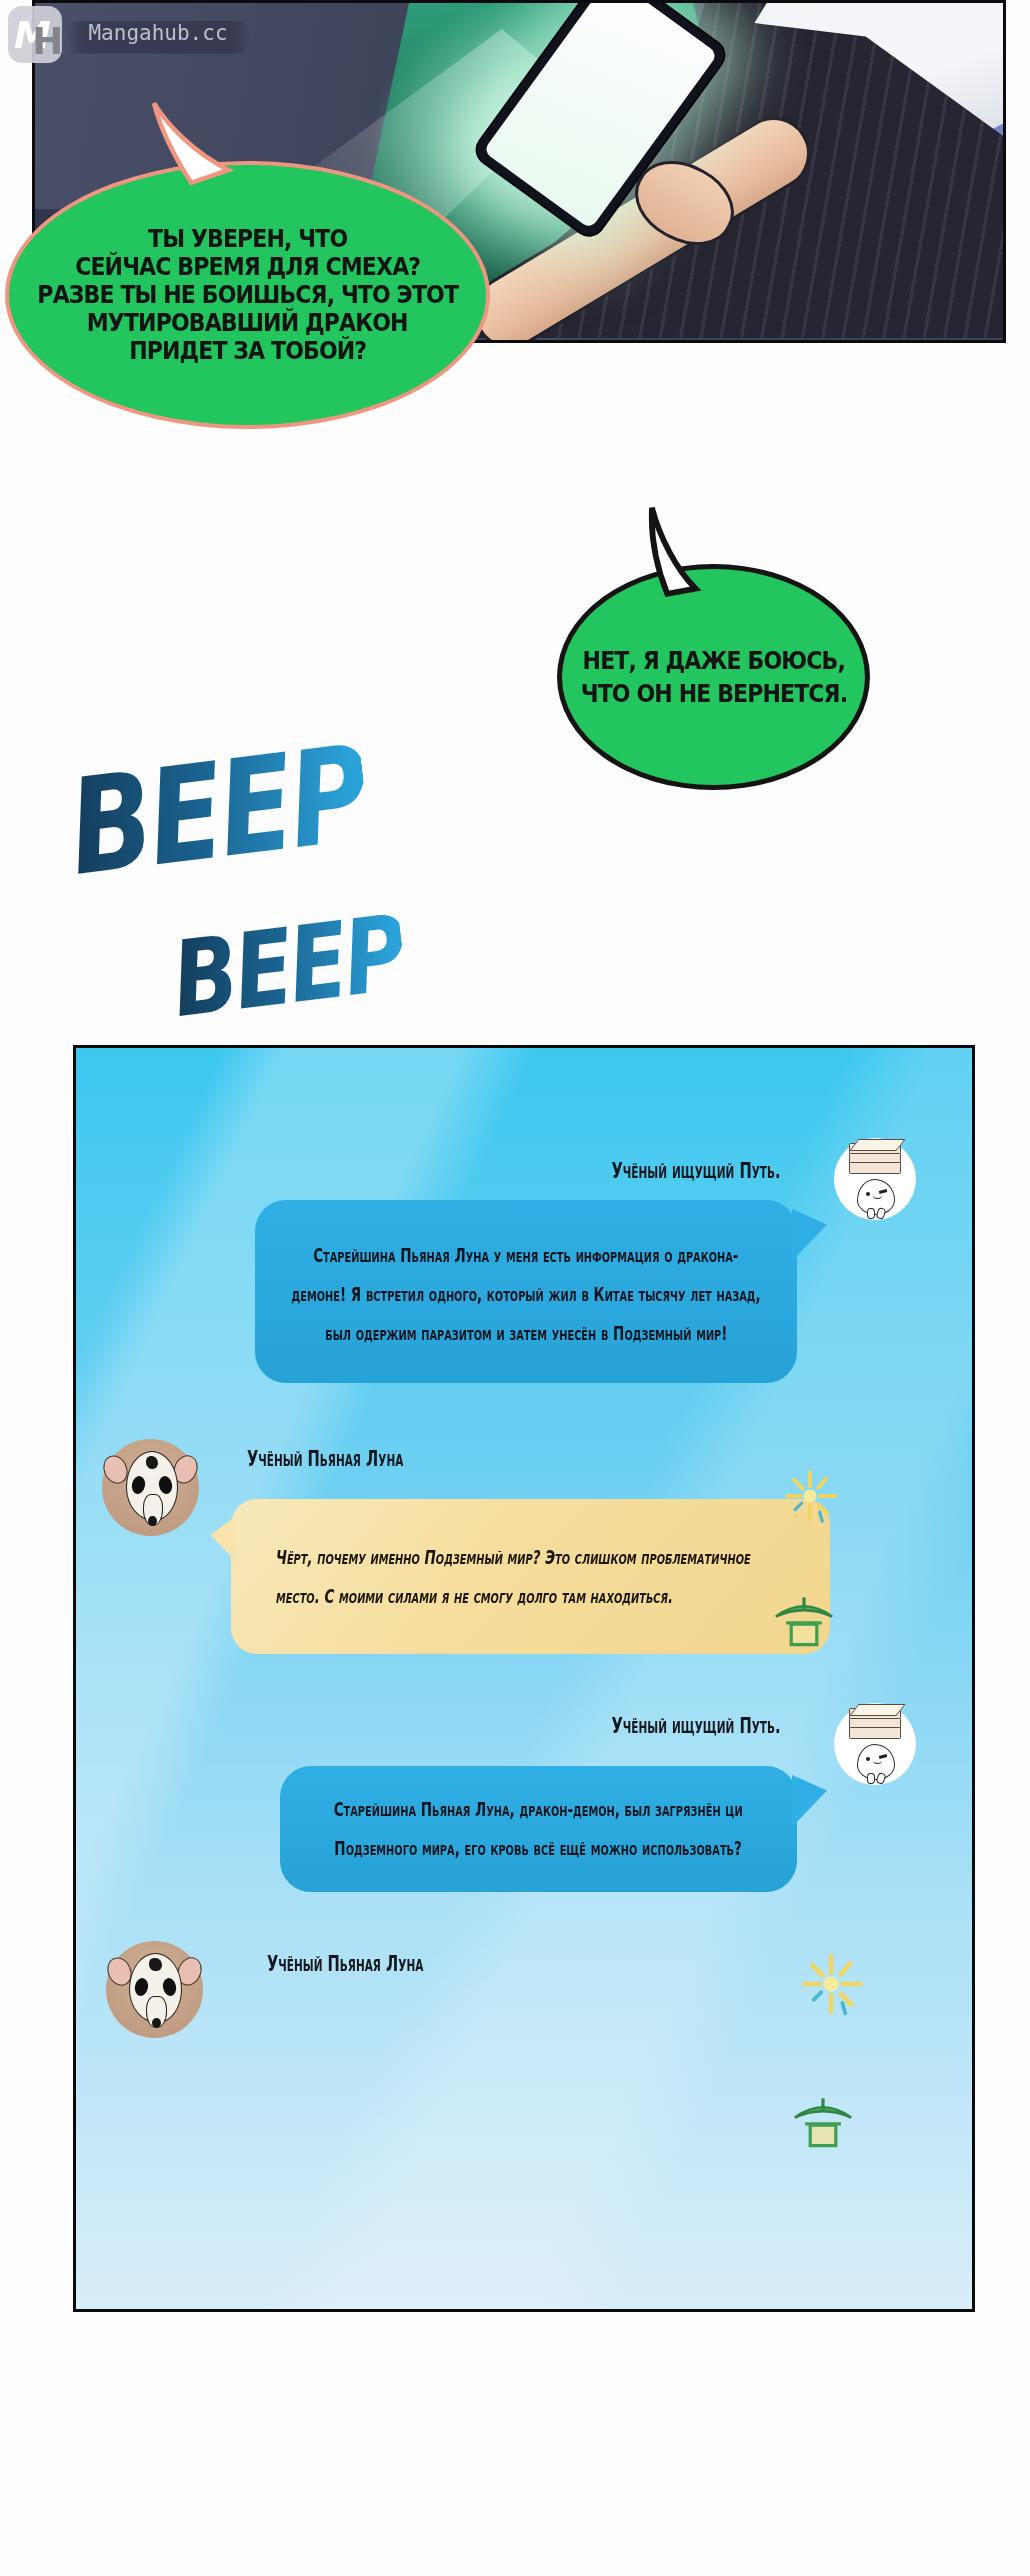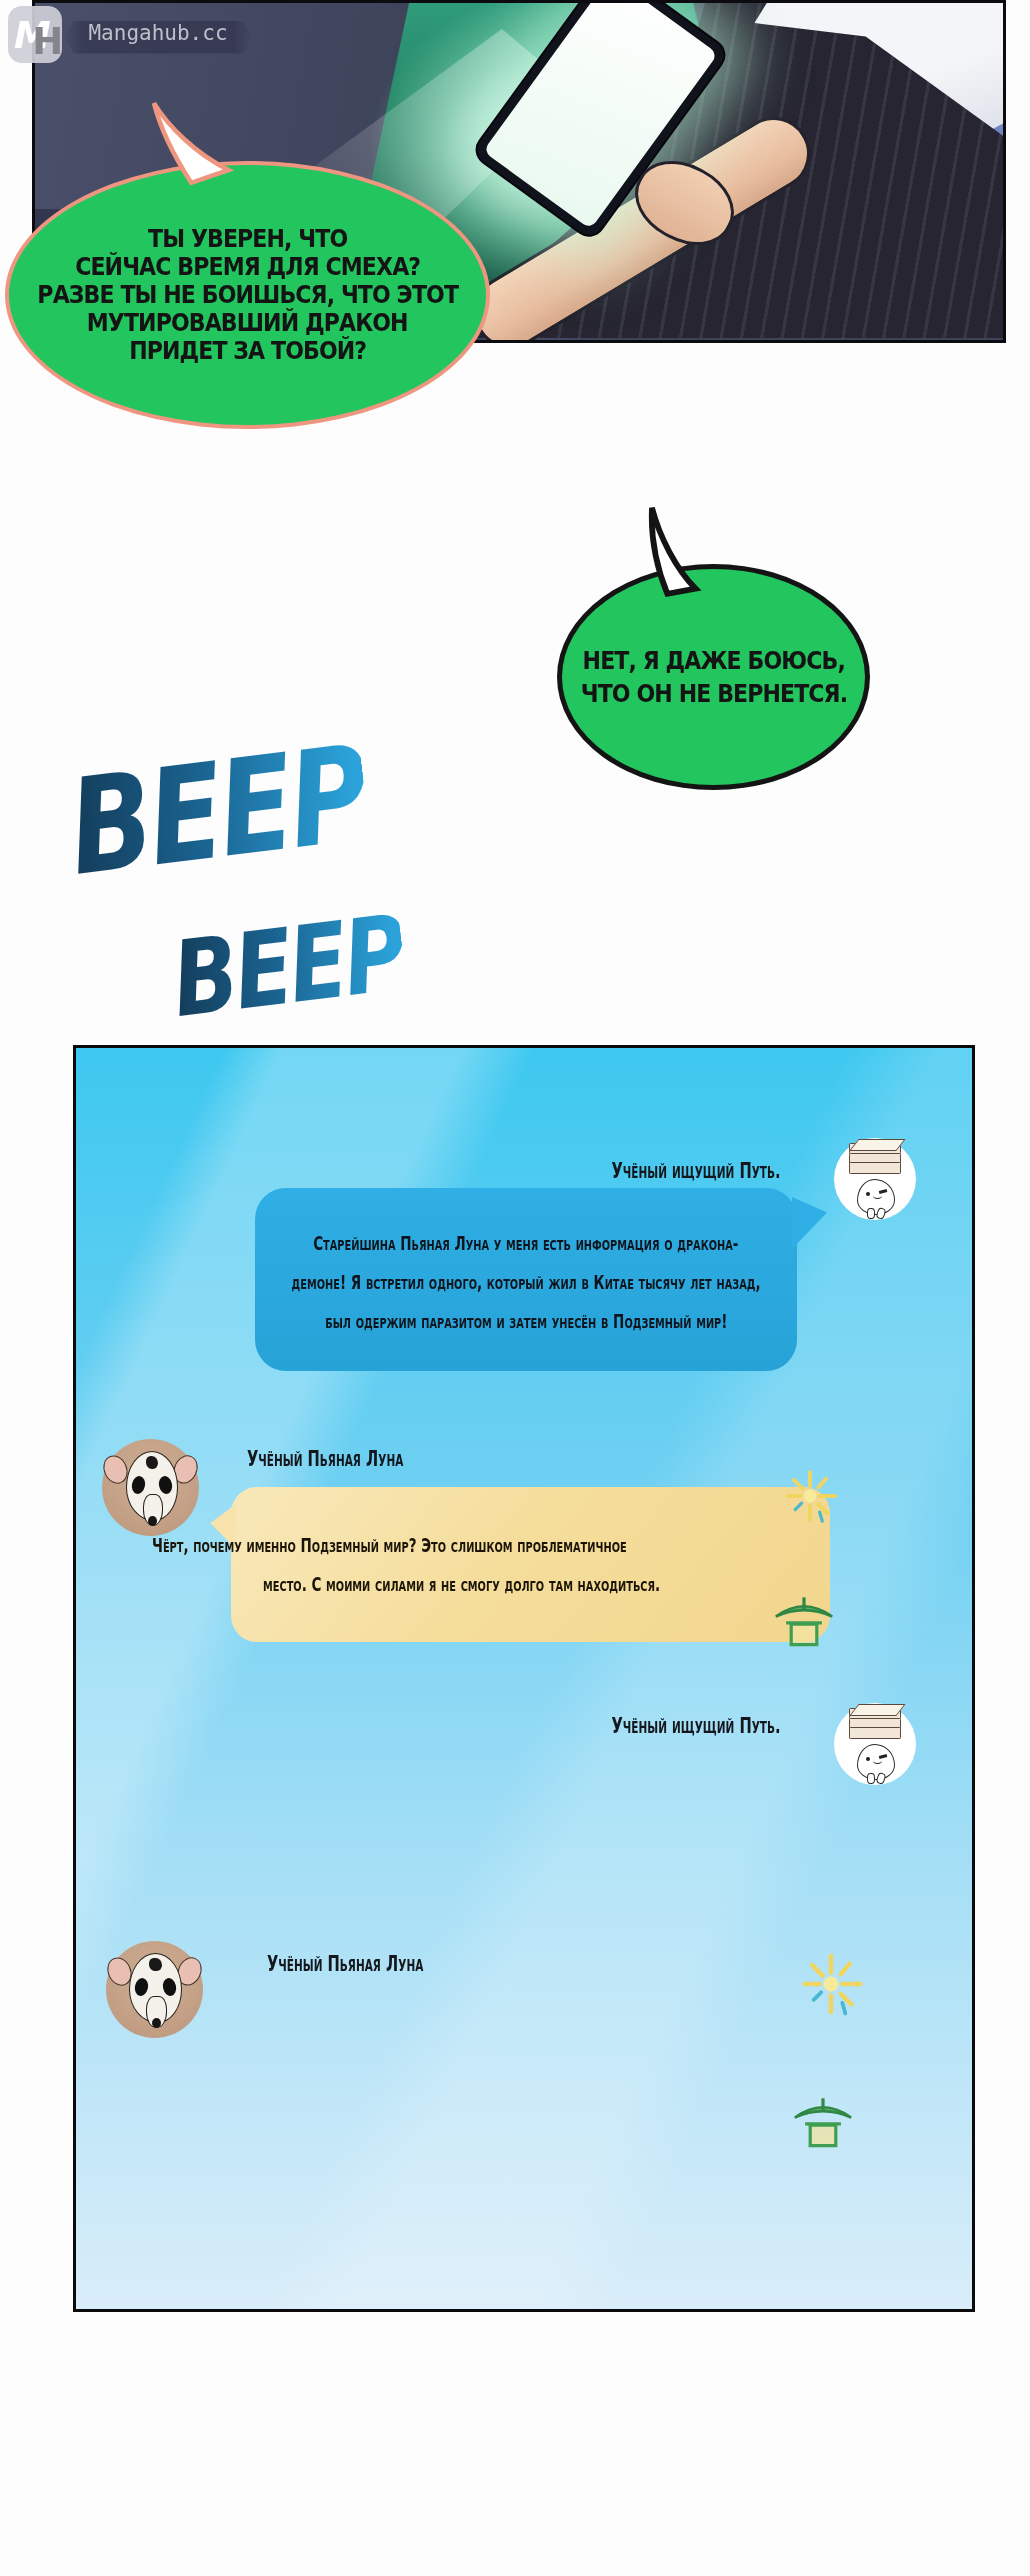--- a/index.html
+++ b/index.html
@@ -81,23 +81,23 @@
     border:3.9px solid #0a0a0c;box-sizing:border-box;overflow:hidden;
     background:linear-gradient(180deg,#3ec8f0 0%,#6fd0f2 35%,#a5dff6 65%,#d9edf9 100%);}
   .chat-light{position:absolute;inset:0;
     background:linear-gradient(115deg,transparent 10%,rgba(255,255,255,.28) 14%,rgba(255,255,255,.28) 26%,transparent 31%,transparent 52%,rgba(255,255,255,.18) 58%,rgba(255,255,255,.18) 70%,transparent 76%);}
   .msg-name{position:absolute;font-weight:bold;font-size:21px;color:#14171c;
     font-variant:small-caps;white-space:nowrap;z-index:3;}
   .msg-name .inner{display:inline-block;transform:scaleX(.7);}
   .name-right{text-align:left;}
   .name-right .inner{transform-origin:right center;}
   .name-left .inner{transform-origin:left center;}
-  .chat-bubble{position:absolute;z-index:2;display:flex;flex-direction:column;justify-content:center;}
+  .chat-bubble{position:absolute;z-index:2;display:flex;flex-direction:column;justify-content:center;margin-top:12px;}
   .bubble-blue{background:linear-gradient(180deg,#2fafe5,#27a2d7);border-radius:31px;align-items:center;}
-  .bubble-yellow{background:linear-gradient(130deg,#f8e8ba,#f5dd9c 45%,#f1d68d);border-radius:26px;align-items:flex-end;}
+  .bubble-yellow{background:linear-gradient(130deg,#f8e8ba,#f5dd9c 45%,#f1d68d);border-radius:26px;align-items:flex-start;font-style:italic;}
   .chat-line{display:block;white-space:nowrap;font-weight:bold;font-size:19.3px;line-height:39px;
     color:#10151d;font-variant:small-caps;transform:scaleX(.7);}
   .bubble-blue .chat-line{transform-origin:center;}
   .bubble-yellow .chat-line{transform-origin:left center;color:#1b1508;}
   .tail-blue{position:absolute;right:-30px;top:9px;width:35px;height:52px;background:#2fafe5;
     clip-path:polygon(0 0,100% 30%,0 100%);}
   .tail-yellow{position:absolute;left:-20.6px;top:16.7px;width:26px;height:46px;background:#f7e3ab;
     clip-path:polygon(100% 0,0 42%,100% 100%);}
 
   
@@ -265,20 +265,25 @@
         <div class="book-row"></div>
     </div>
     <div class="blob-body">
       <div class="blob-eye-l"></div>
         <div class="blob-eye-r"></div>
         <div class="blob-smile"></div>
       <div class="blob-leg leg-l"></div>
         <div class="blob-leg leg-r"></div>
     </div>
   </div>
+  <div class="chat-bubble bubble-blue" style="left:204px;top:706px;width:517px;height:126px;">
+    <div class="tail-blue"></div>
+    <span class="chat-line">Старейшина Пьяная Луна, дракон-демон, был загрязнён ци</span>
+    <span class="chat-line">Подземного мира, его кровь всё ещё можно использовать?</span>
+  </div>
 
   <div class="avatar avatar-skull" style="left:30px;top:893px;width:97px;height:97px;">
     <div class="ear ear-l"></div>
     <div class="ear ear-r"></div>
     <div class="skull-head">
       <div class="skull-mark"></div>
       <div class="skull-eye eye-l"></div>
         <div class="skull-eye eye-r"></div>
       <div class="skull-snout">
           <div class="skull-nose"></div>

